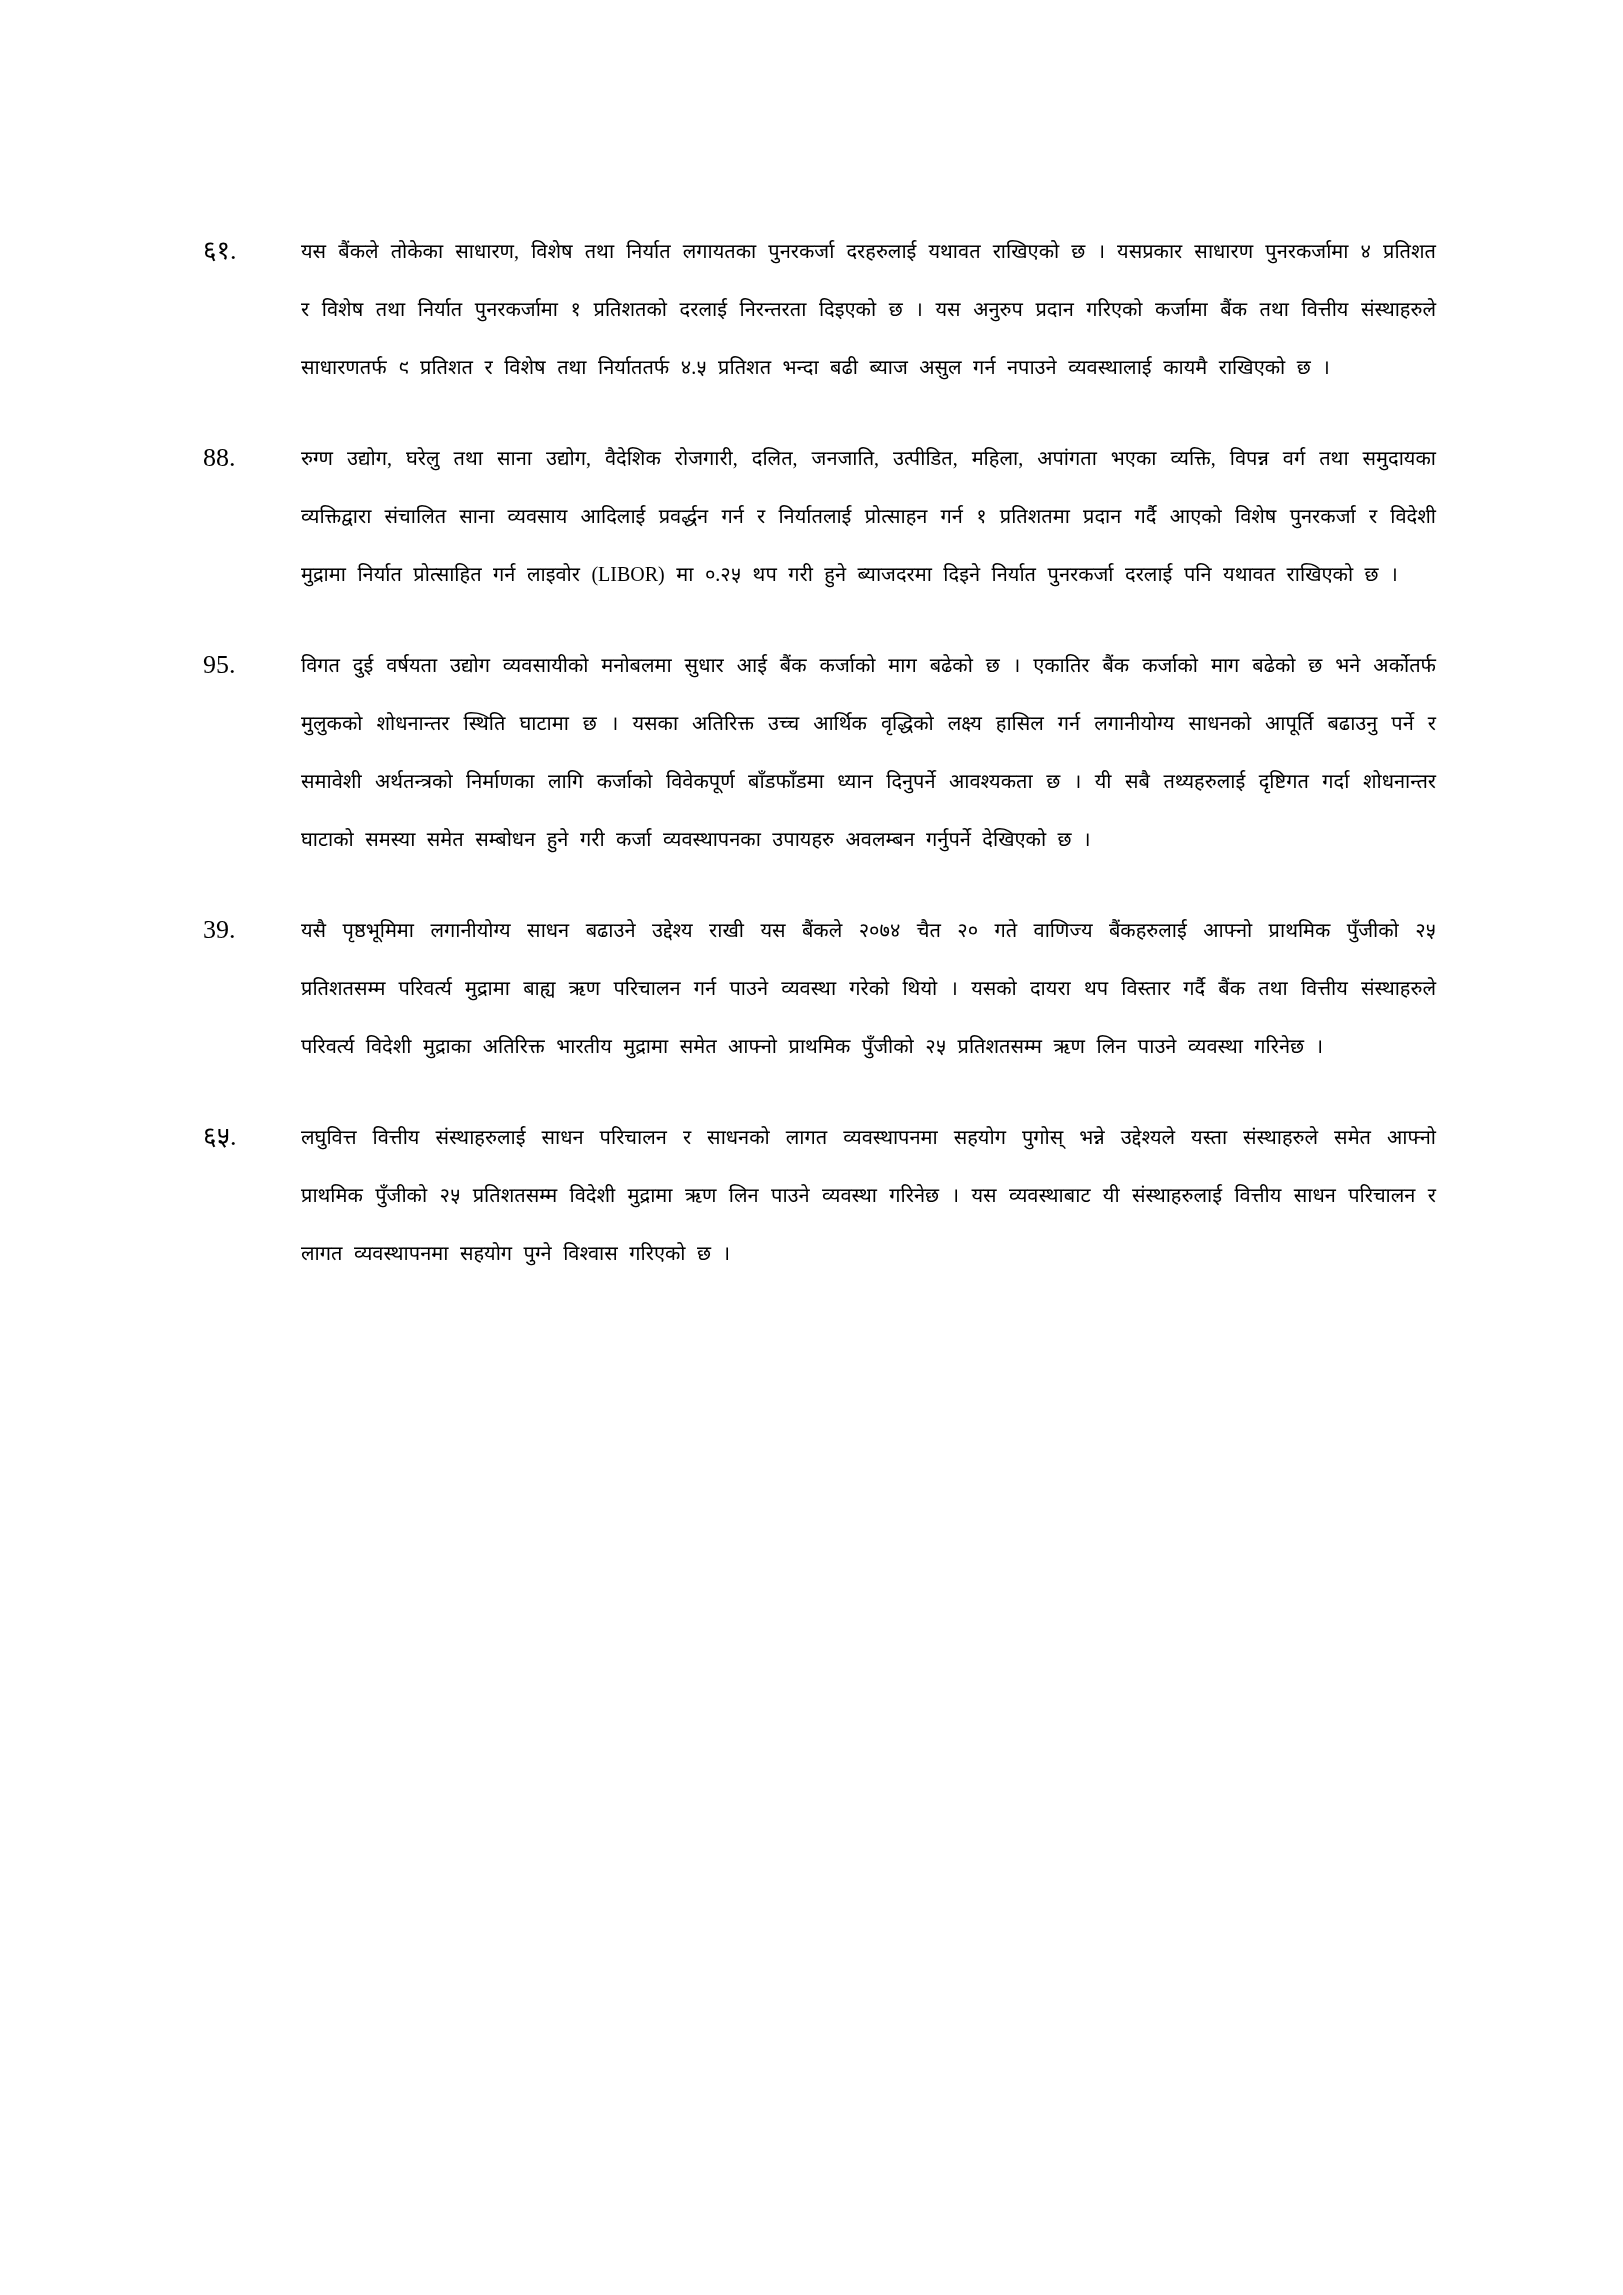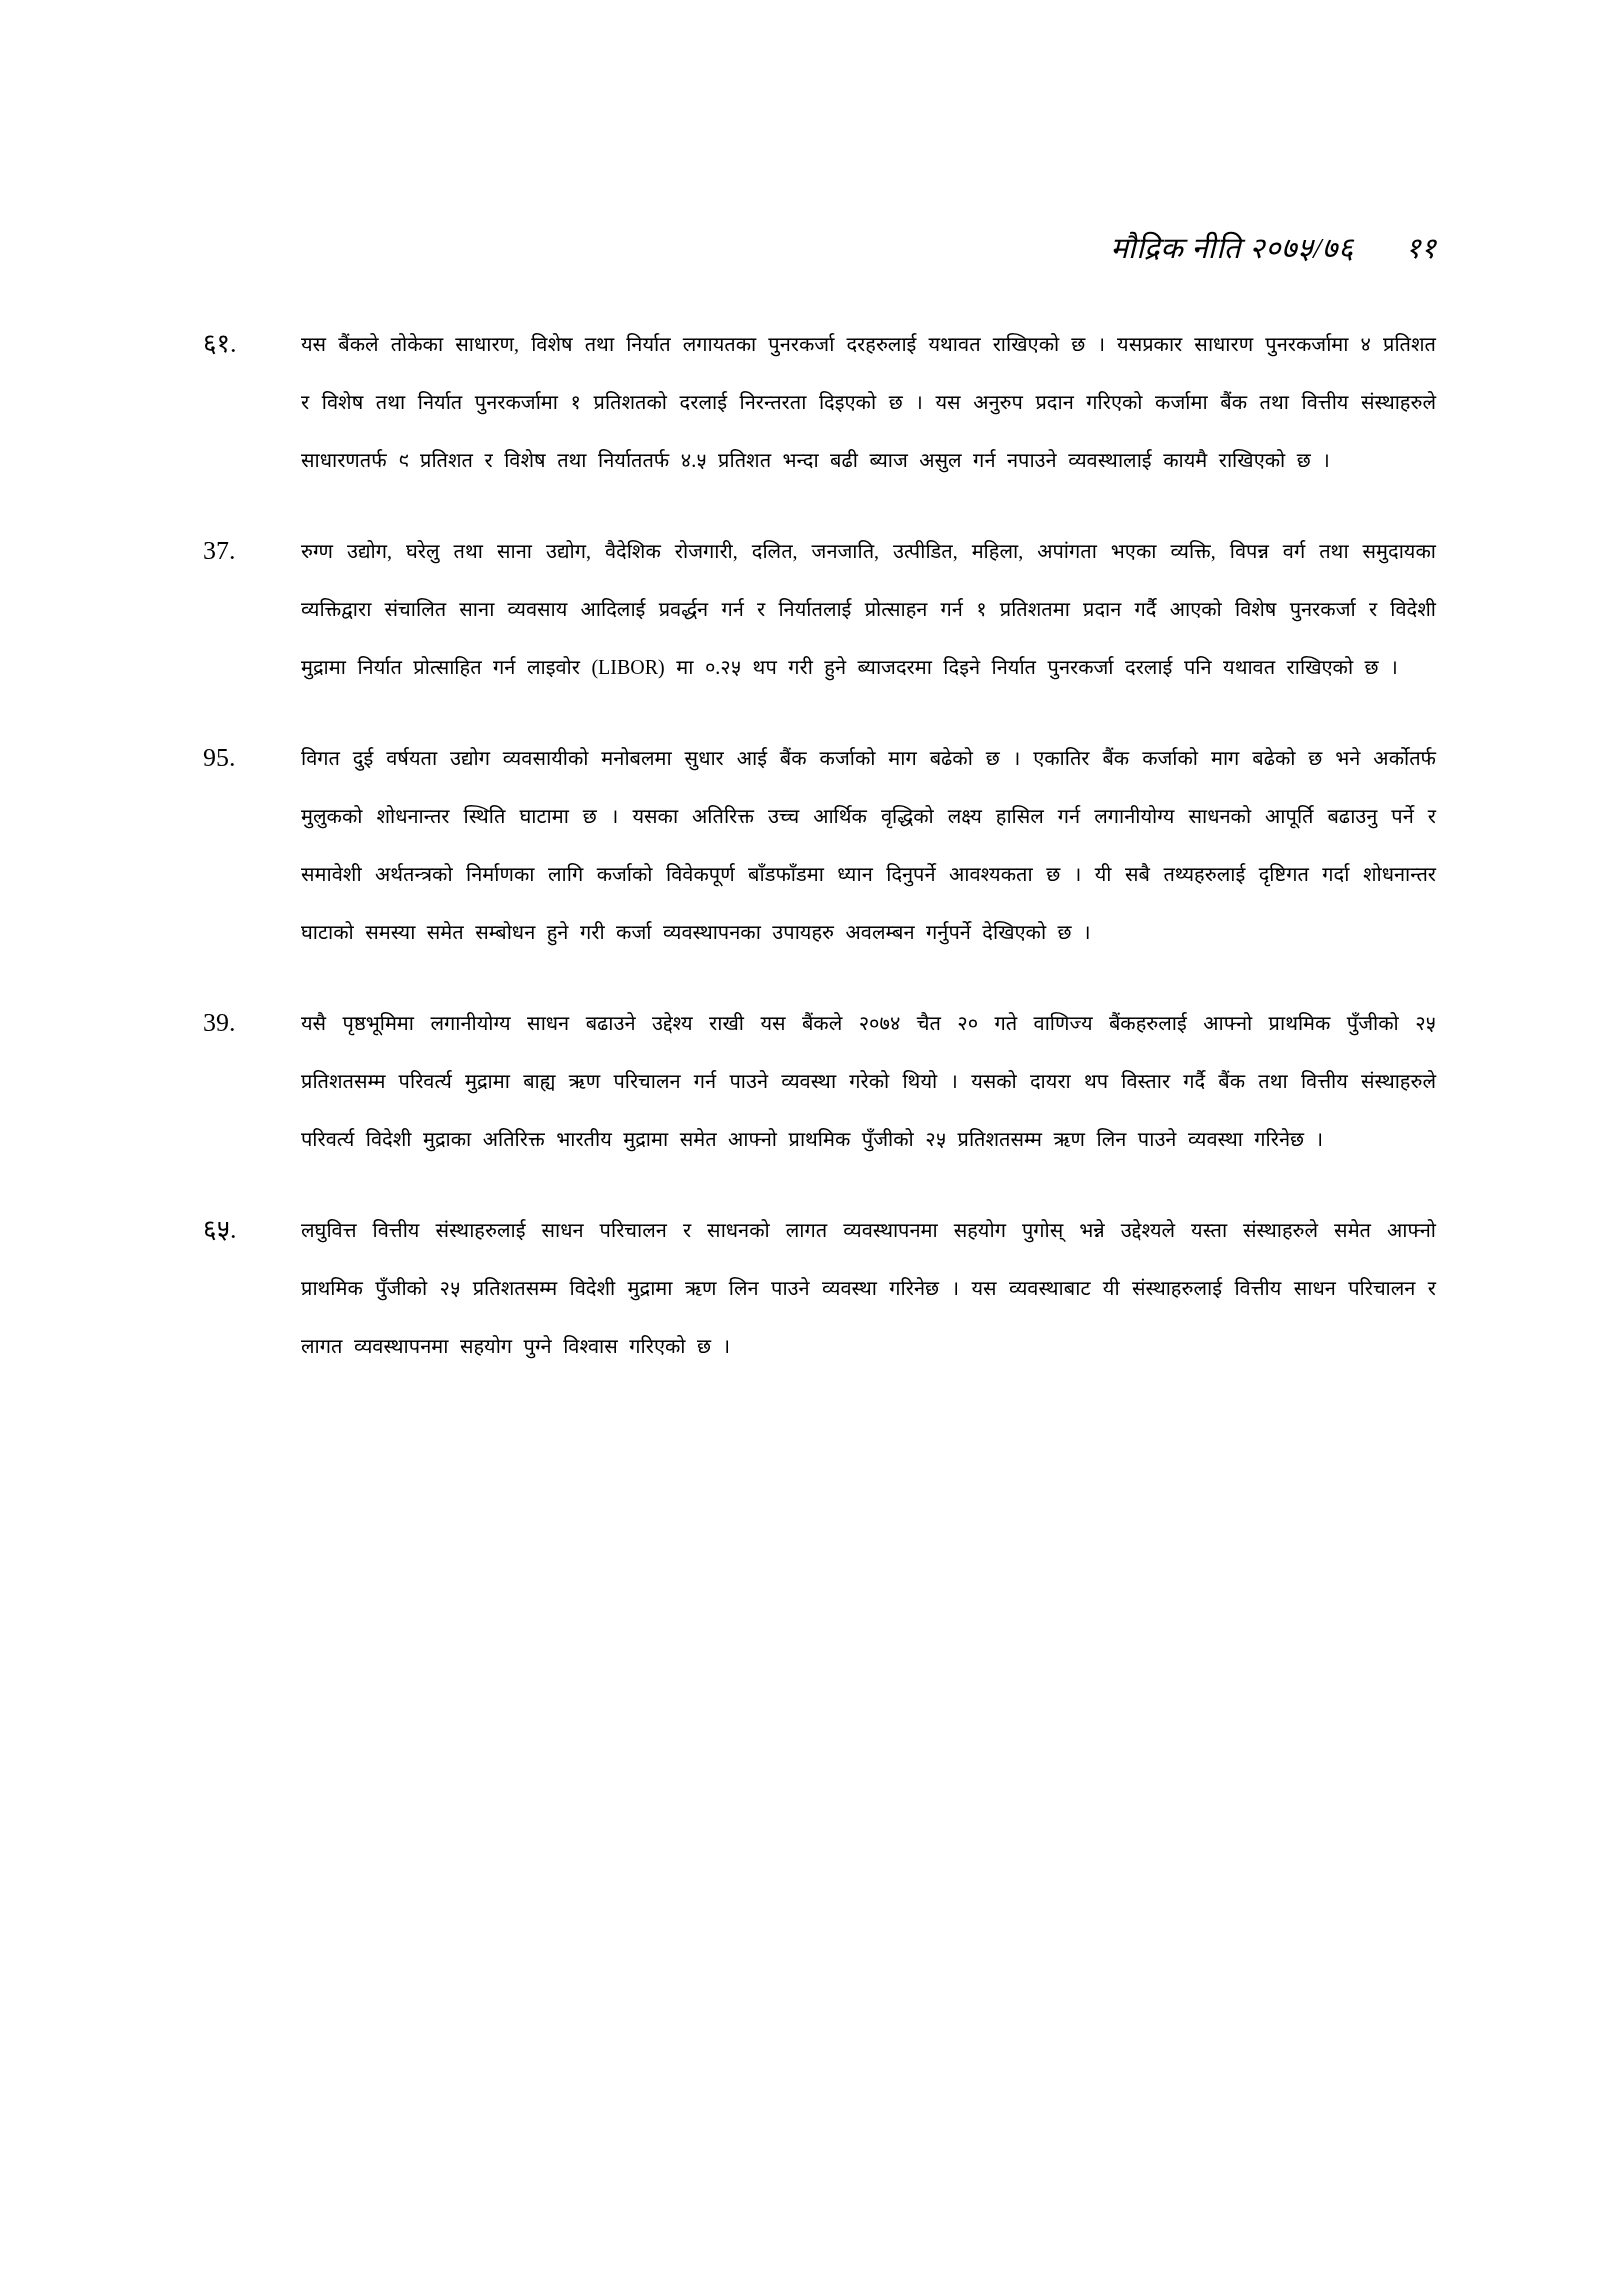--- a/index.html
+++ b/index.html
@@ -67,32 +67,28 @@
     font-weight: 900;
     letter-spacing: 0px;
   }
 </style>
 </head>
 <body>
 
 <div class="page">
   <div class="content-column">
 
-    <div class="running-header">
-      <span class="header-title">मौद्रिक नीति २०७५/७६</span>
-      <span class="header-page-number">११</span>
-    </div>
 
     <div id="blocks-container">
         <div class="block-paragraph">
           <span class="para-number">६१.</span>
           <span class="para-text">यस बैंकले तोकेका साधारण, विशेष तथा निर्यात लगायतका पुनरकर्जा दरहरुलाई यथावत राखिएको छ । यसप्रकार साधारण पुनरकर्जामा ४ प्रतिशत र विशेष तथा निर्यात पुनरकर्जामा १ प्रतिशतको दरलाई निरन्तरता दिइएको छ । यस अनुरुप प्रदान गरिएको कर्जामा बैंक तथा वित्तीय संस्थाहरुले साधारणतर्फ ९ प्रतिशत र विशेष तथा निर्याततर्फ ४.५ प्रतिशत भन्दा बढी ब्याज असुल गर्न नपाउने व्यवस्थालाई कायमै राखिएको छ ।</span>
         </div>
         <div class="block-paragraph">
-          <span class="para-number">37.</span>
+          <span class="para-number">88.</span>
           <span class="para-text">रुग्ण उद्योग, घरेलु तथा साना उद्योग, वैदेशिक रोजगारी, दलित, जनजाति, उत्पीडित, महिला, अपांगता भएका व्यक्ति, विपन्न वर्ग तथा समुदायका व्यक्तिद्वारा संचालित साना व्यवसाय आदिलाई प्रवर्द्धन गर्न र निर्यातलाई प्रोत्साहन गर्न १ प्रतिशतमा प्रदान गर्दै आएको विशेष पुनरकर्जा र विदेशी मुद्रामा निर्यात प्रोत्साहित गर्न लाइवोर (LIBOR) मा ०.२५ थप गरी हुने ब्याजदरमा दिइने निर्यात पुनरकर्जा दरलाई पनि यथावत राखिएको छ ।</span>
         </div>
         <div class="block-paragraph">
           <span class="para-number">95.</span>
           <span class="para-text">विगत दुई वर्षयता उद्योग व्यवसायीको मनोबलमा सुधार आई बैंक कर्जाको माग बढेको छ । एकातिर बैंक कर्जाको माग बढेको छ भने अर्कोतर्फ मुलुकको शोधनान्तर स्थिति घाटामा छ । यसका अतिरिक्त उच्च आर्थिक वृद्धिको लक्ष्य हासिल गर्न लगानीयोग्य साधनको आपूर्ति बढाउनु पर्ने र समावेशी अर्थतन्त्रको निर्माणका लागि कर्जाको विवेकपूर्ण बाँडफाँडमा ध्यान दिनुपर्ने आवश्यकता छ । यी सबै तथ्यहरुलाई दृष्टिगत गर्दा शोधनान्तर घाटाको समस्या समेत सम्बोधन हुने गरी कर्जा व्यवस्थापनका उपायहरु अवलम्बन गर्नुपर्ने देखिएको छ ।</span>
         </div>
         <div class="block-paragraph">
           <span class="para-number">39.</span>
           <span class="para-text">यसै पृष्ठभूमिमा लगानीयोग्य साधन बढाउने उद्देश्य राखी यस बैंकले २०७४ चैत २० गते वाणिज्य बैंकहरुलाई आफ्नो प्राथमिक पुँजीको २५ प्रतिशतसम्म परिवर्त्य मुद्रामा बाह्य ऋण परिचालन गर्न पाउने व्यवस्था गरेको थियो । यसको दायरा थप विस्तार गर्दै बैंक तथा वित्तीय संस्थाहरुले परिवर्त्य विदेशी मुद्राका अतिरिक्त भारतीय मुद्रामा समेत आफ्नो प्राथमिक पुँजीको २५ प्रतिशतसम्म ऋण लिन पाउने व्यवस्था गरिनेछ ।</span>
         </div>

